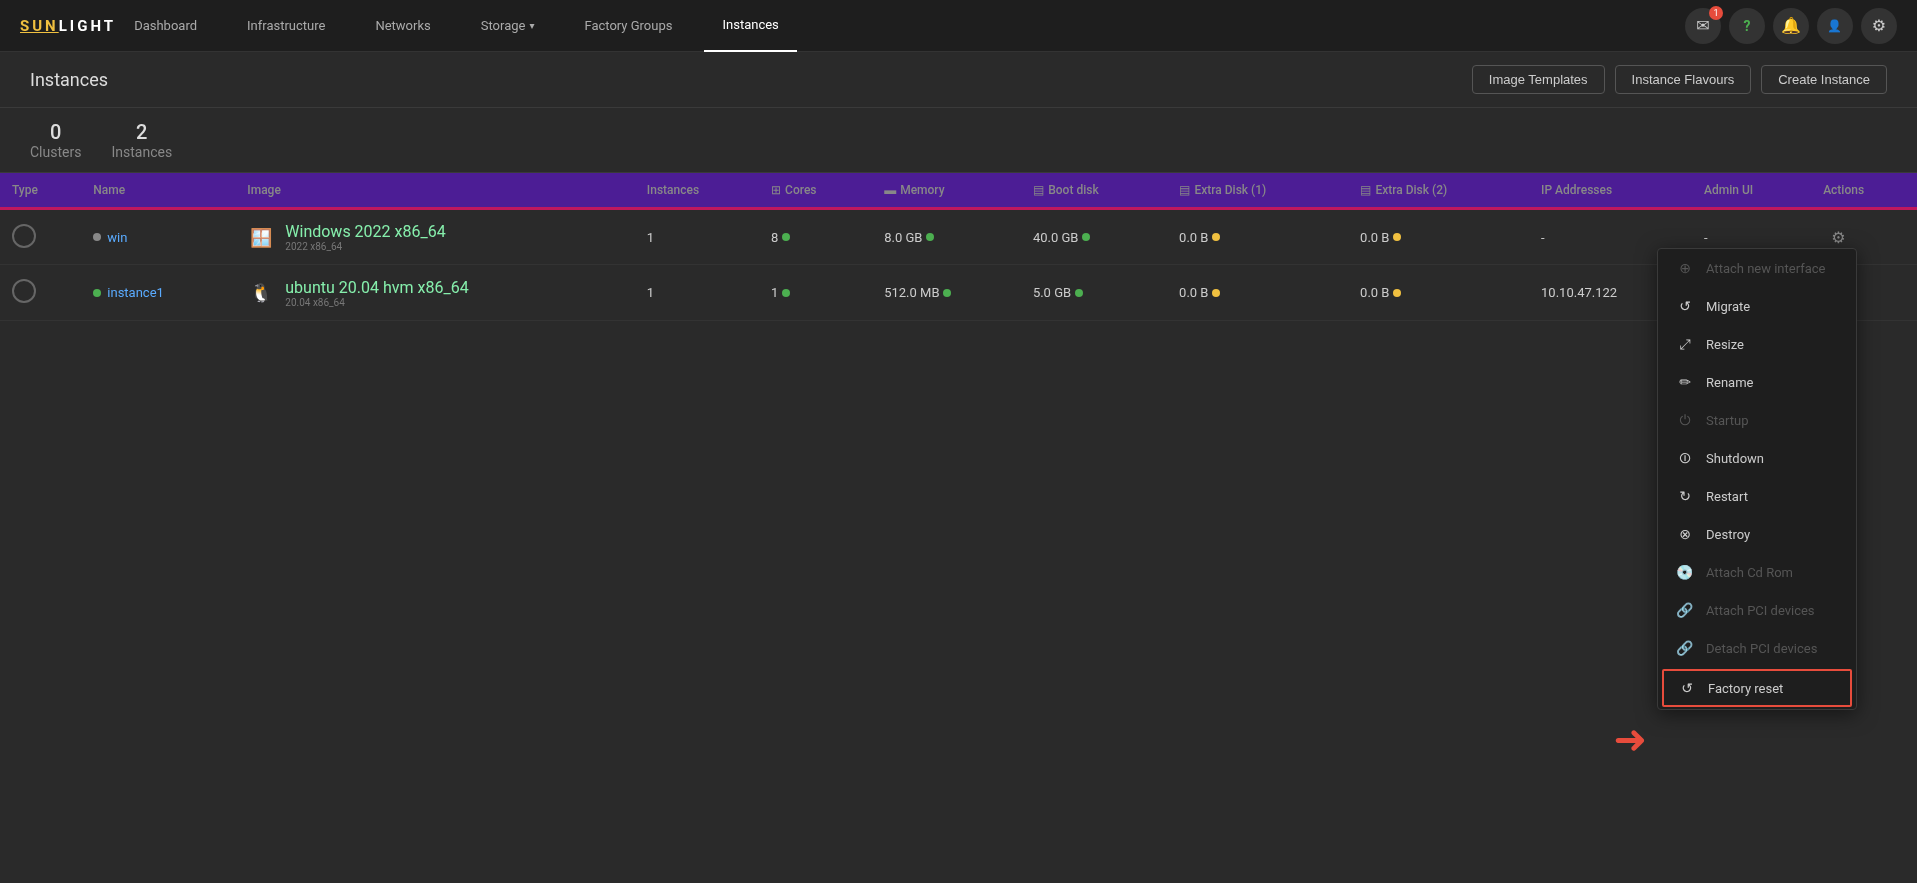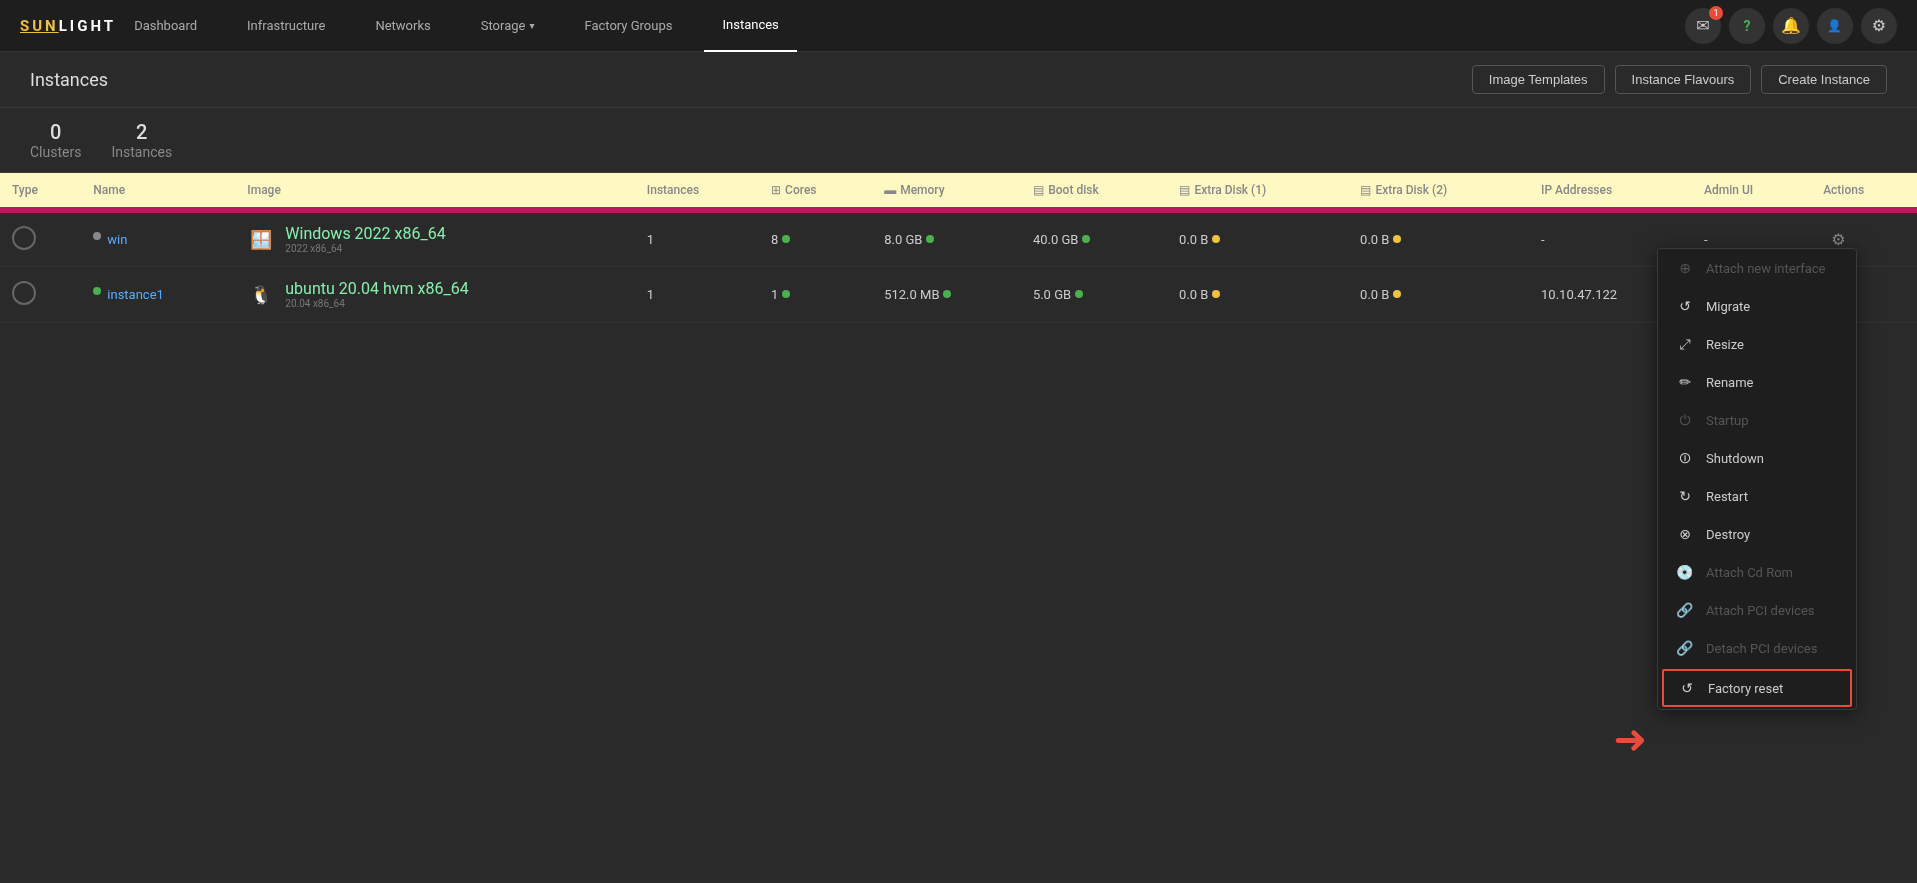--- a/index.html
+++ b/index.html
@@ -121,22 +121,22 @@
     .stat-value { font-size: 20px; color: #ddd; font-weight: 500; }
     .stat-label { font-size: 14px; color: #888; }
 
     
     .table-container { overflow-x: auto; }
     table {
       width: 100%;
       border-collapse: collapse;
     }
     thead tr {
-      background: #fef9c3;
-      border-bottom: 6px solid #be185d;
+      background: #4c1d95;
+      border-bottom: 3px solid #be185d;
     }
     thead th {
       padding: 10px 12px;
       text-align: left;
       font-size: 12px;
       color: #888;
       font-weight: 500;
       white-space: nowrap;
     }
     tbody tr {
@@ -153,21 +153,21 @@
       width: 24px;
       height: 24px;
       border-radius: 50%;
       border: 2px solid #666;
       display: inline-block;
     }
     .instance-name-link {
       color: #5aabff;
       text-decoration: none;
       display: flex;
-      align-items: flex-start;
+      align-items: center;
       gap: 6px;
     }
     .status-dot {
       width: 8px;
       height: 8px;
       border-radius: 50%;
       display: inline-block;
     }
     .status-dot.green { background: #4caf50; }
     .status-dot.gray { background: #888; }

